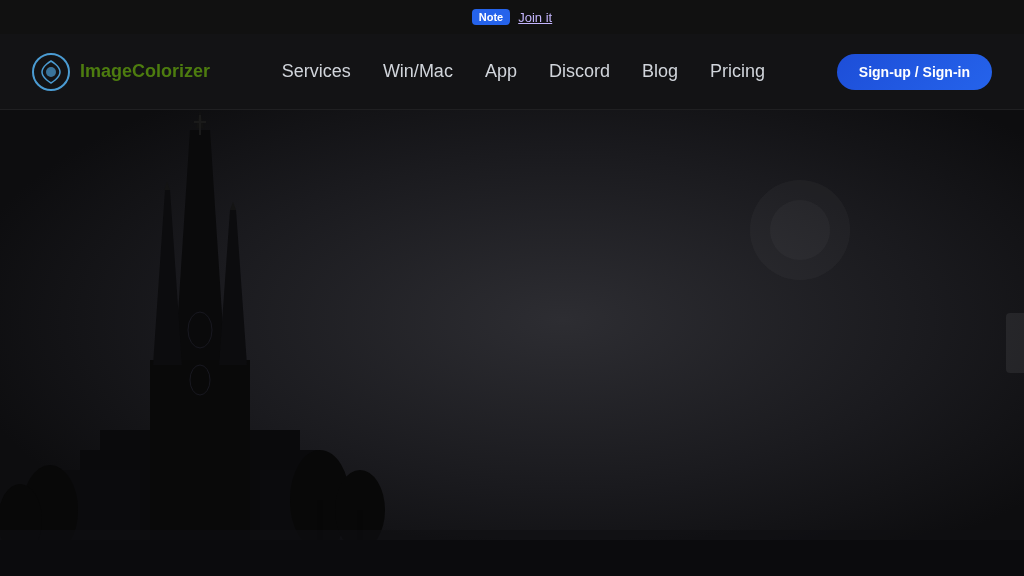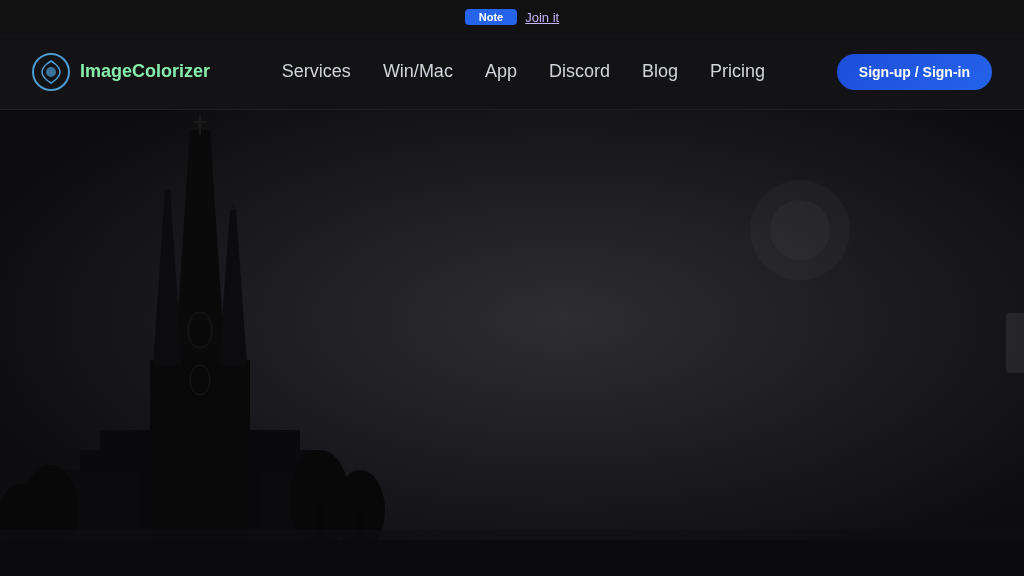--- a/index.html
+++ b/index.html
@@ -16,21 +16,21 @@
       align-items: center;
       justify-content: center;
       gap: 8px;
       height: 34px;
     }
     .note-badge {
       background: #2563eb;
       color: #fff;
       font-size: 11px;
       font-weight: 600;
-      padding: 2px 14px;
+      padding: 2px 7px;
       border-radius: 4px;
     }
     .announcement-link {
       color: #c4b5fd;
       text-decoration: underline;
       cursor: pointer;
     }
 
     
     .navbar {
@@ -50,21 +50,21 @@
       gap: 10px;
       cursor: pointer;
     }
     .logo-icon {
       width: 38px;
       height: 38px;
     }
     .logo-text {
       font-size: 18px;
       font-weight: 700;
-      color: #86efac;
+      color: #4d7c0f;
     }
     .nav-links {
       display: flex;
       align-items: center;
       gap: 32px;
       list-style: none;
     }
     .nav-links li a {
       color: #d1d5db;
       text-decoration: none;

